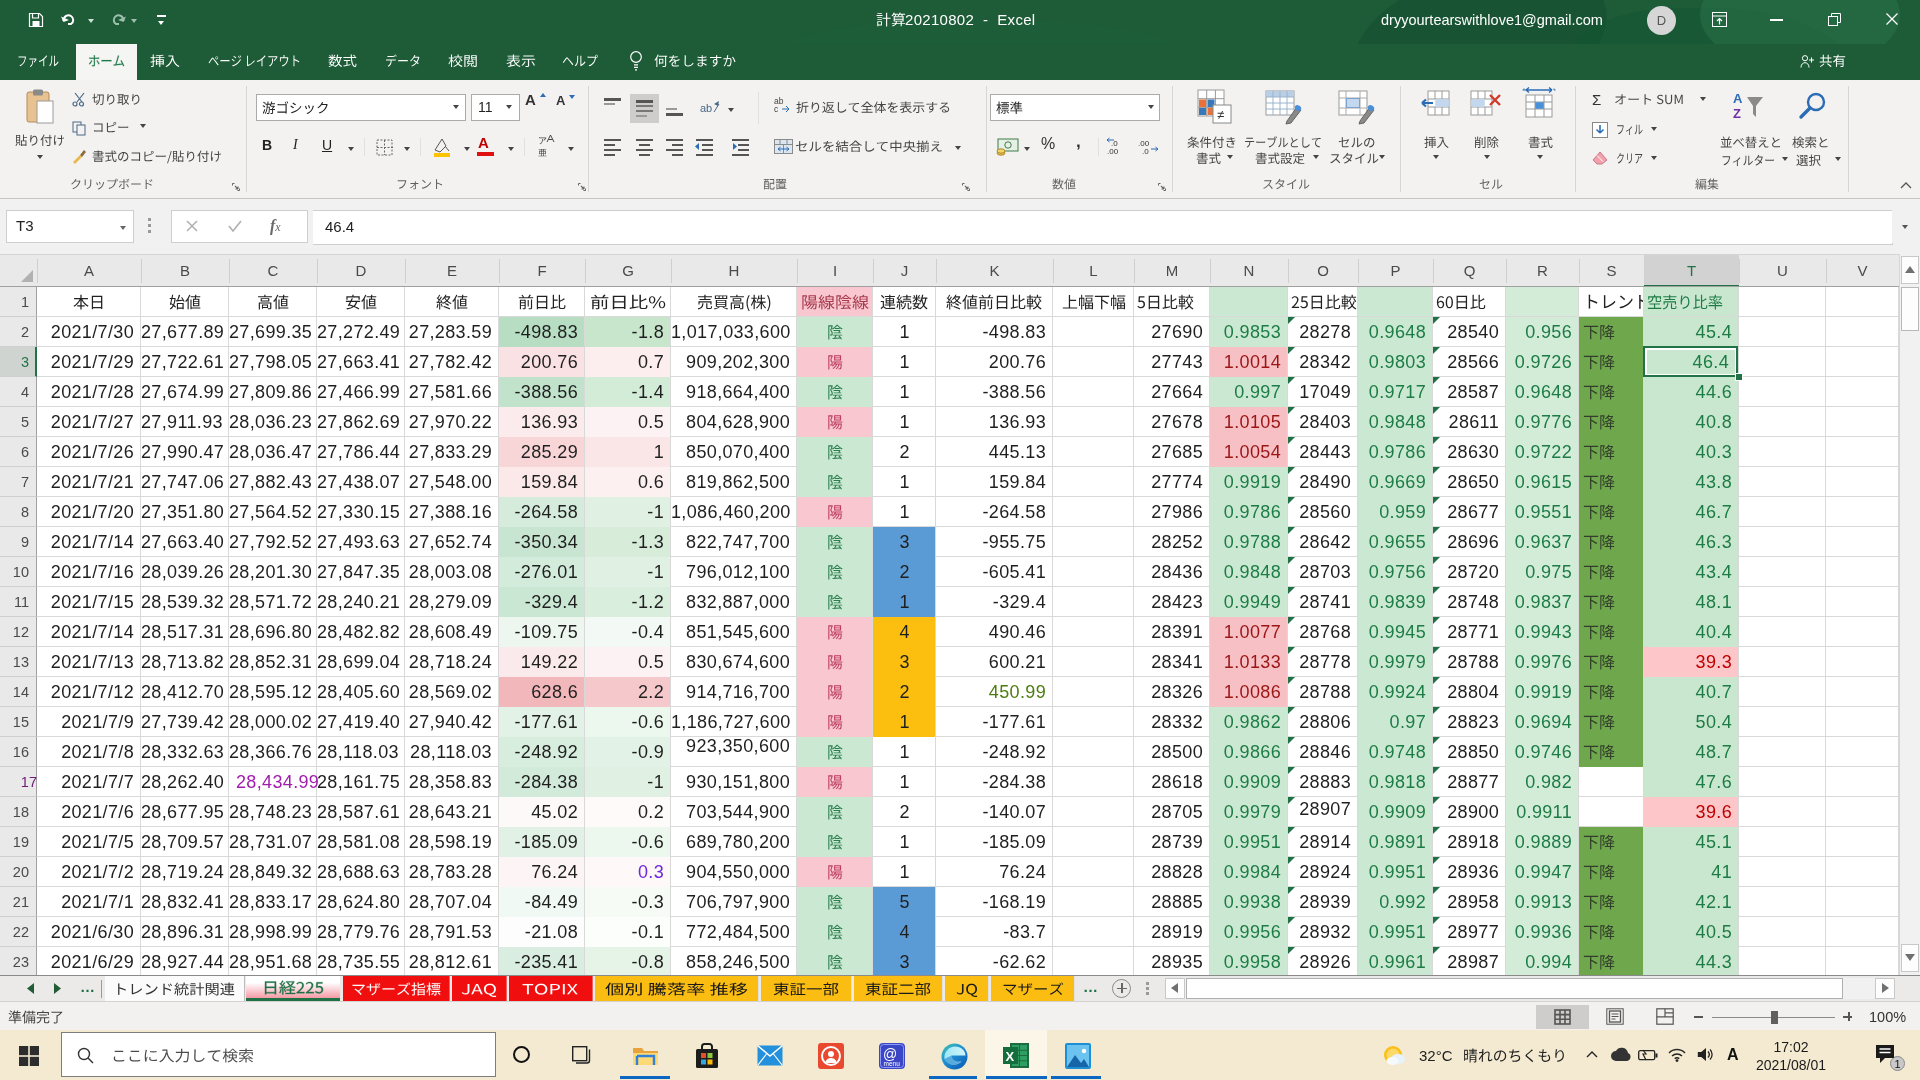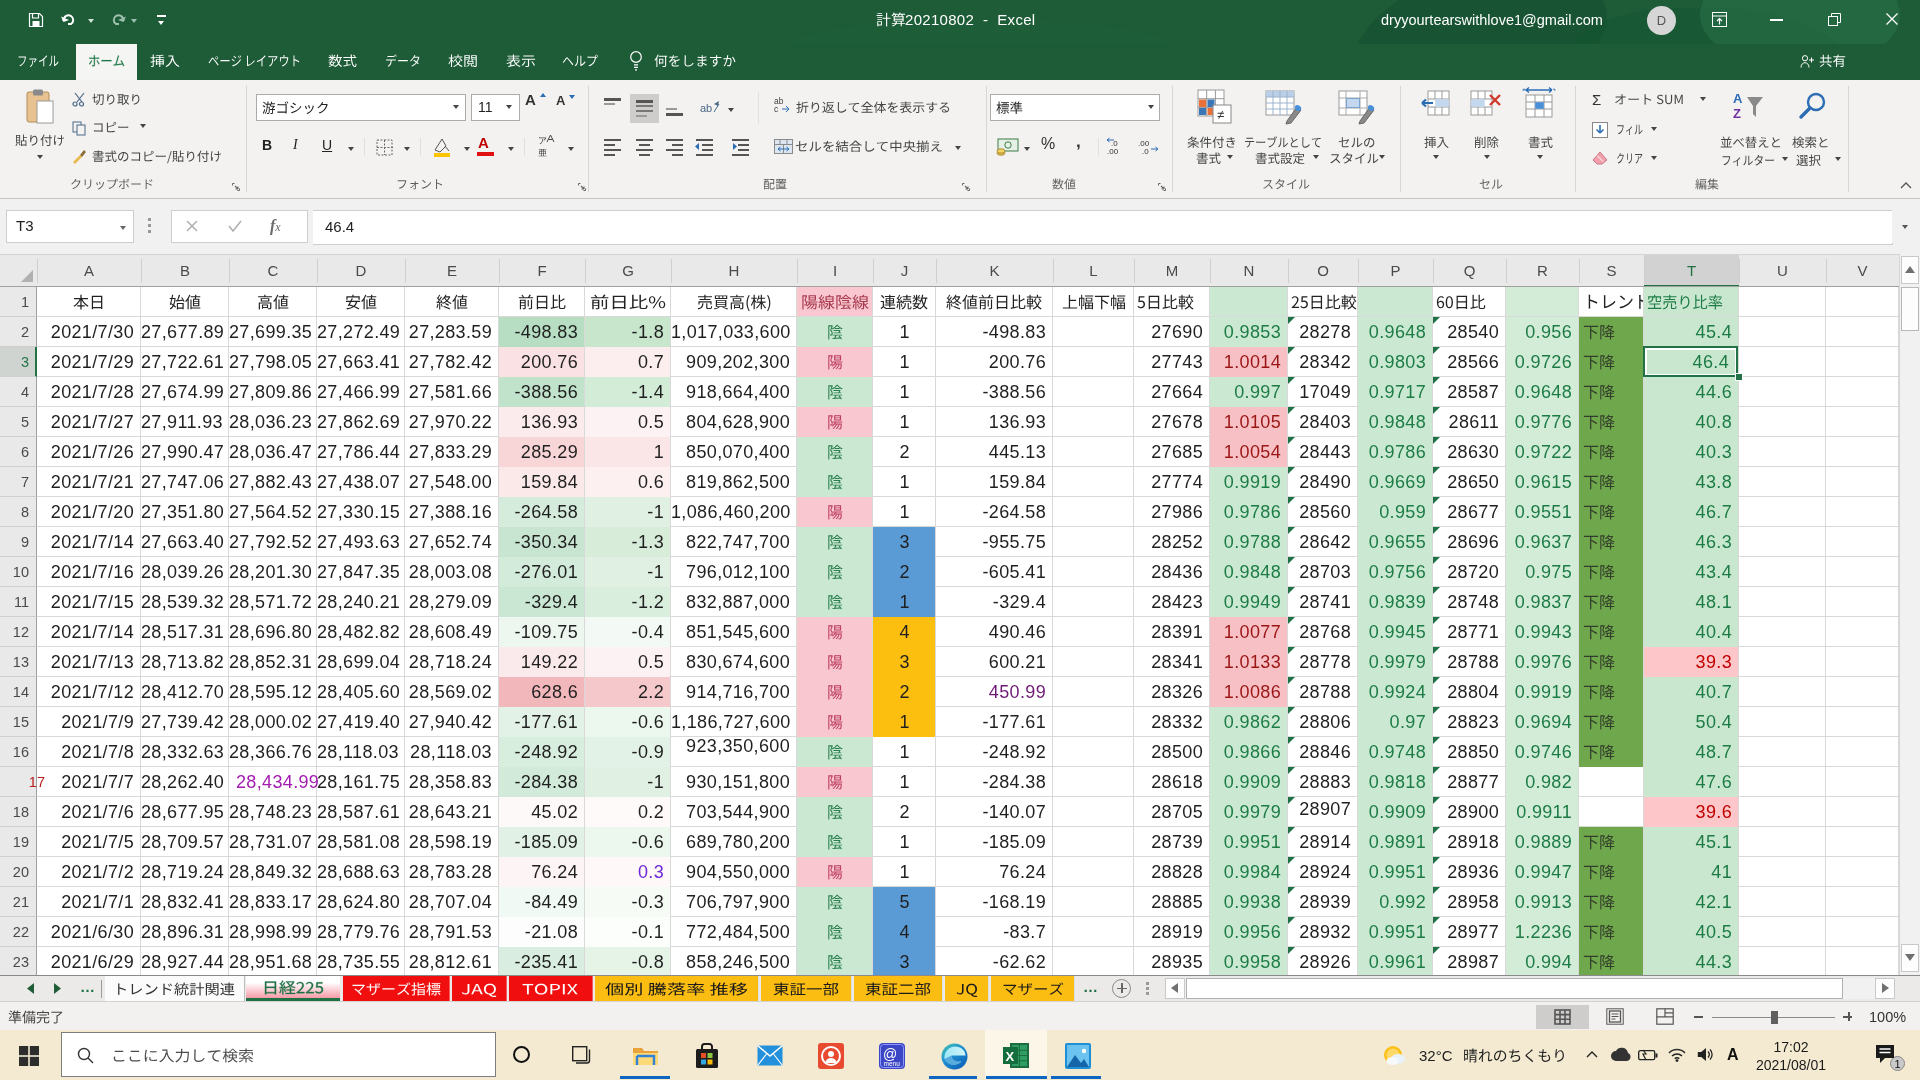--- a/index.html
+++ b/index.html
@@ -957,21 +957,21 @@
 <div class="t" style="left:0;top:369px;width:29px;text-align:right;font-size:14.5px;color:#4a4a4a">12</div>
 <div style="position:absolute;left:0;top:392px;width:37px;height:30px;background:#e9e9e9;box-sizing:border-box;border-right:1px solid #a0a0a0;border-bottom:1px solid #cfcfcf"></div>
 <div class="t" style="left:0;top:399px;width:29px;text-align:right;font-size:14.5px;color:#4a4a4a">13</div>
 <div style="position:absolute;left:0;top:422px;width:37px;height:30px;background:#e9e9e9;box-sizing:border-box;border-right:1px solid #a0a0a0;border-bottom:1px solid #cfcfcf"></div>
 <div class="t" style="left:0;top:429px;width:29px;text-align:right;font-size:14.5px;color:#4a4a4a">14</div>
 <div style="position:absolute;left:0;top:452px;width:37px;height:30px;background:#e9e9e9;box-sizing:border-box;border-right:1px solid #a0a0a0;border-bottom:1px solid #cfcfcf"></div>
 <div class="t" style="left:0;top:459px;width:29px;text-align:right;font-size:14.5px;color:#4a4a4a">15</div>
 <div style="position:absolute;left:0;top:482px;width:37px;height:30px;background:#e9e9e9;box-sizing:border-box;border-right:1px solid #a0a0a0;border-bottom:1px solid #cfcfcf"></div>
 <div class="t" style="left:0;top:489px;width:29px;text-align:right;font-size:14.5px;color:#4a4a4a">16</div>
 <div style="position:absolute;left:0;top:512px;width:37px;height:30px;background:#e9e9e9;box-sizing:border-box;border-right:1px solid #a0a0a0;border-bottom:1px solid #cfcfcf"></div>
-<div class="t" style="left:16px;top:519px;width:29px;text-align:right;font-size:14.5px;color:#b91c1c">17</div>
+<div class="t" style="left:8px;top:519px;width:29px;text-align:right;font-size:14.5px;color:#701a75">17</div>
 <div style="position:absolute;left:0;top:542px;width:37px;height:30px;background:#e9e9e9;box-sizing:border-box;border-right:1px solid #a0a0a0;border-bottom:1px solid #cfcfcf"></div>
 <div class="t" style="left:0;top:549px;width:29px;text-align:right;font-size:14.5px;color:#4a4a4a">18</div>
 <div style="position:absolute;left:0;top:572px;width:37px;height:30px;background:#e9e9e9;box-sizing:border-box;border-right:1px solid #a0a0a0;border-bottom:1px solid #cfcfcf"></div>
 <div class="t" style="left:0;top:579px;width:29px;text-align:right;font-size:14.5px;color:#4a4a4a">19</div>
 <div style="position:absolute;left:0;top:602px;width:37px;height:30px;background:#e9e9e9;box-sizing:border-box;border-right:1px solid #a0a0a0;border-bottom:1px solid #cfcfcf"></div>
 <div class="t" style="left:0;top:609px;width:29px;text-align:right;font-size:14.5px;color:#4a4a4a">20</div>
 <div style="position:absolute;left:0;top:632px;width:37px;height:30px;background:#e9e9e9;box-sizing:border-box;border-right:1px solid #a0a0a0;border-bottom:1px solid #cfcfcf"></div>
 <div class="t" style="left:0;top:639px;width:29px;text-align:right;font-size:14.5px;color:#4a4a4a">21</div>
 <div style="position:absolute;left:0;top:662px;width:37px;height:30px;background:#e9e9e9;box-sizing:border-box;border-right:1px solid #a0a0a0;border-bottom:1px solid #cfcfcf"></div>
 <div class="t" style="left:0;top:669px;width:29px;text-align:right;font-size:14.5px;color:#4a4a4a">22</div>
@@ -1631,21 +1631,21 @@
 <div class="n" style="left:585px;top:422px;width:79px;color:#1f1f1f;font-size:18px">2.2</div>
 <div class="n" style="left:671px;top:422px;width:119px;color:#1f1f1f;font-size:18px">914,716,700</div>
 <div style="position:absolute;left:797px;top:422px;width:75px;height:30px;z-index:1;background:#f8c7cf;"></div>
 <svg class="j z" style="left:827px;top:429px;" width="16" height="17">
         <g fill="#bd3c5f" transform="translate(0,14.1) scale(0.016000,-0.016000)">
           <use href="#g967d" x="0"></use>
         </g>
       </svg>
 <div style="position:absolute;left:873px;top:422px;width:62px;height:30px;z-index:1;background:#fcbf10;"></div>
 <div class="t z" style="left:873px;top:427px;width:63px;text-align:center;font-size:18px;color:#1f1f1f">2</div>
-<div class="n" style="left:936px;top:422px;width:110px;color:#701a75;font-size:18px">450.99</div>
+<div class="n" style="left:936px;top:422px;width:110px;color:#4d7c0f;font-size:18px">450.99</div>
 <div class="n" style="left:1134px;top:422px;width:69px;color:#1f1f1f;font-size:18px">28326</div>
 <div style="position:absolute;left:1210px;top:422px;width:77px;height:30px;z-index:1;background:#f6c0c5;"></div>
 <div class="n" style="left:1210px;top:422px;width:71px;color:#9c1515;font-size:18px">1.0086</div>
 <div class="n" style="left:1288px;top:422px;width:63px;color:#1f1f1f;font-size:18px">28788</div>
 <div style="position:absolute;left:1358px;top:422px;width:74px;height:30px;z-index:1;background:#cbe9d2;"></div>
 <div class="n" style="left:1358px;top:422px;width:68px;color:#1d7c45;font-size:18px">0.9924</div>
 <div class="n" style="left:1433px;top:422px;width:66px;color:#1f1f1f;font-size:18px">28804</div>
 <div style="position:absolute;left:1506px;top:422px;width:72px;height:30px;z-index:1;background:#d3ecd8;"></div>
 <div class="n" style="left:1506px;top:422px;width:66px;color:#1d7c45;font-size:18px">0.9919</div>
 <div style="position:absolute;left:1579px;top:422px;width:64px;height:30px;z-index:1;background:#6fa84c;"></div>
@@ -1933,21 +1933,21 @@
 <div class="t z" style="left:873px;top:667px;width:63px;text-align:center;font-size:18px;color:#1f1f1f">4</div>
 <div class="n" style="left:936px;top:662px;width:110px;color:#1f1f1f;font-size:18px">-83.7</div>
 <div class="n" style="left:1134px;top:662px;width:69px;color:#1f1f1f;font-size:18px">28919</div>
 <div style="position:absolute;left:1210px;top:662px;width:77px;height:30px;z-index:1;background:#cbe9d2;"></div>
 <div class="n" style="left:1210px;top:662px;width:71px;color:#1d7c45;font-size:18px">0.9956</div>
 <div class="n" style="left:1288px;top:662px;width:63px;color:#1f1f1f;font-size:18px">28932</div>
 <div style="position:absolute;left:1358px;top:662px;width:74px;height:30px;z-index:1;background:#cbe9d2;"></div>
 <div class="n" style="left:1358px;top:662px;width:68px;color:#1d7c45;font-size:18px">0.9951</div>
 <div class="n" style="left:1433px;top:662px;width:66px;color:#1f1f1f;font-size:18px">28977</div>
 <div style="position:absolute;left:1506px;top:662px;width:72px;height:30px;z-index:1;background:#d3ecd8;"></div>
-<div class="n" style="left:1506px;top:662px;width:66px;color:#1d7c45;font-size:18px">1.2236</div>
+<div class="n" style="left:1506px;top:662px;width:66px;color:#1d7c45;font-size:18px">0.9936</div>
 <div style="position:absolute;left:1579px;top:662px;width:64px;height:30px;z-index:1;background:#6fa84c;"></div>
 <svg class="j z" style="left:1583px;top:669px;" width="32" height="17">
         <g fill="#333d2b" transform="translate(0,14.1) scale(0.016000,-0.016000)">
           <use href="#g4e0b" x="0"></use>
           <use href="#g964d" x="1000"></use>
         </g>
       </svg>
 <div style="position:absolute;left:1644px;top:662px;width:94px;height:30px;z-index:1;background:#c9e7cf;"></div>
 <div class="n" style="left:1644px;top:662px;width:88px;color:#1d7c45;font-size:18px">40.5</div>
 <div class="tri" style="left:1288px;top:662px"></div>

